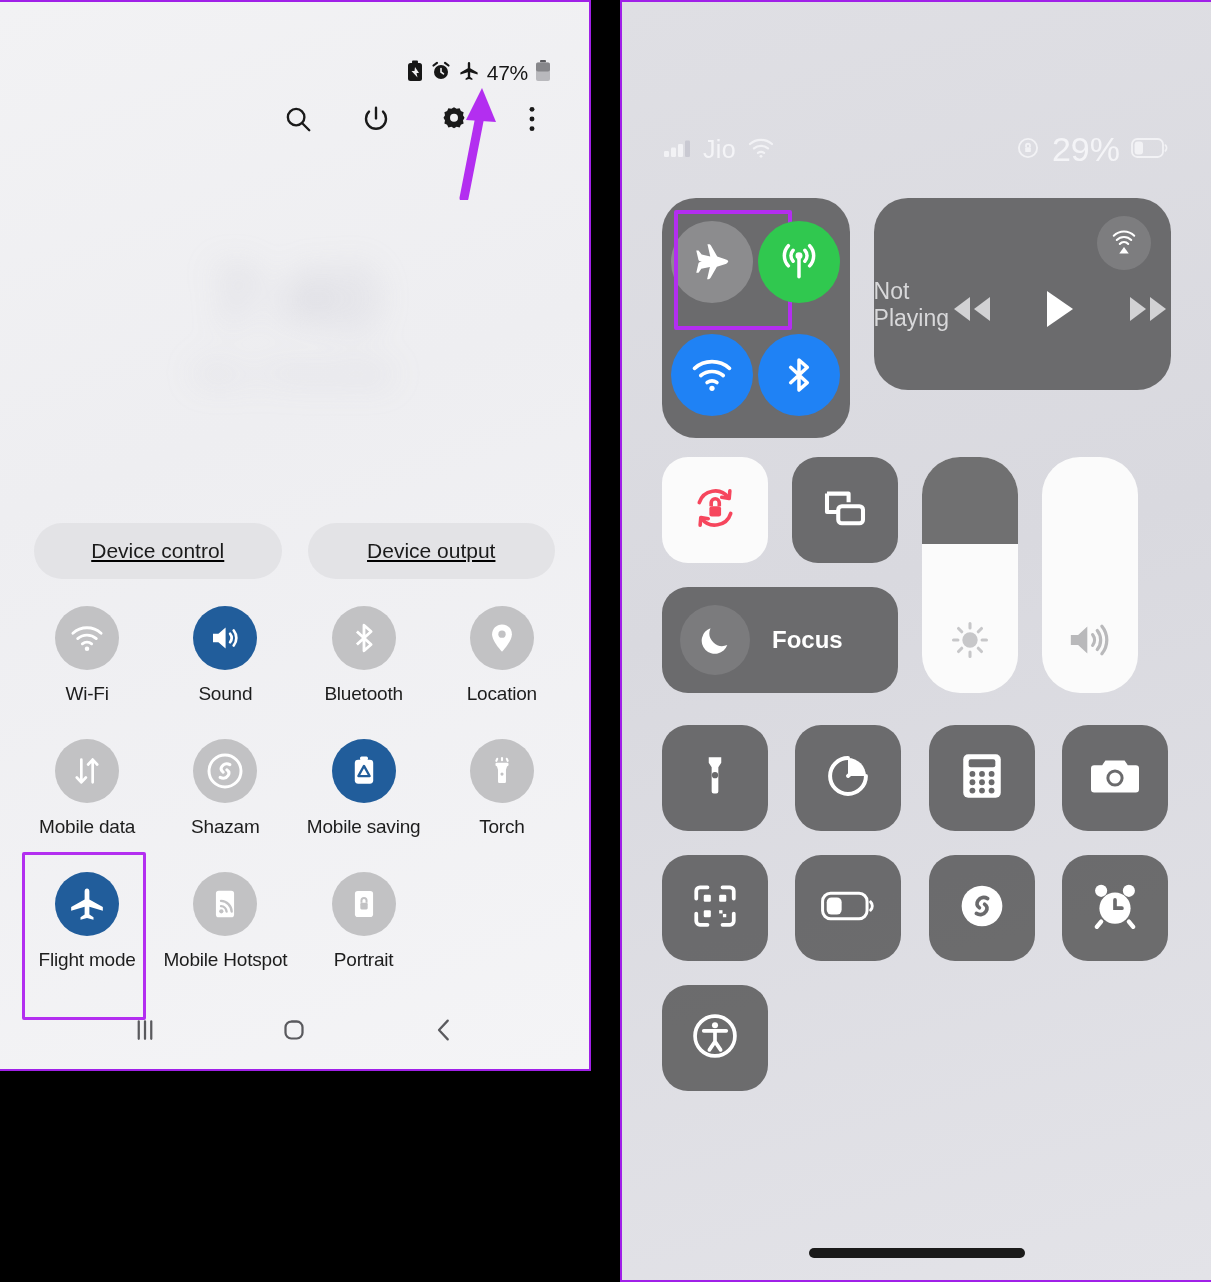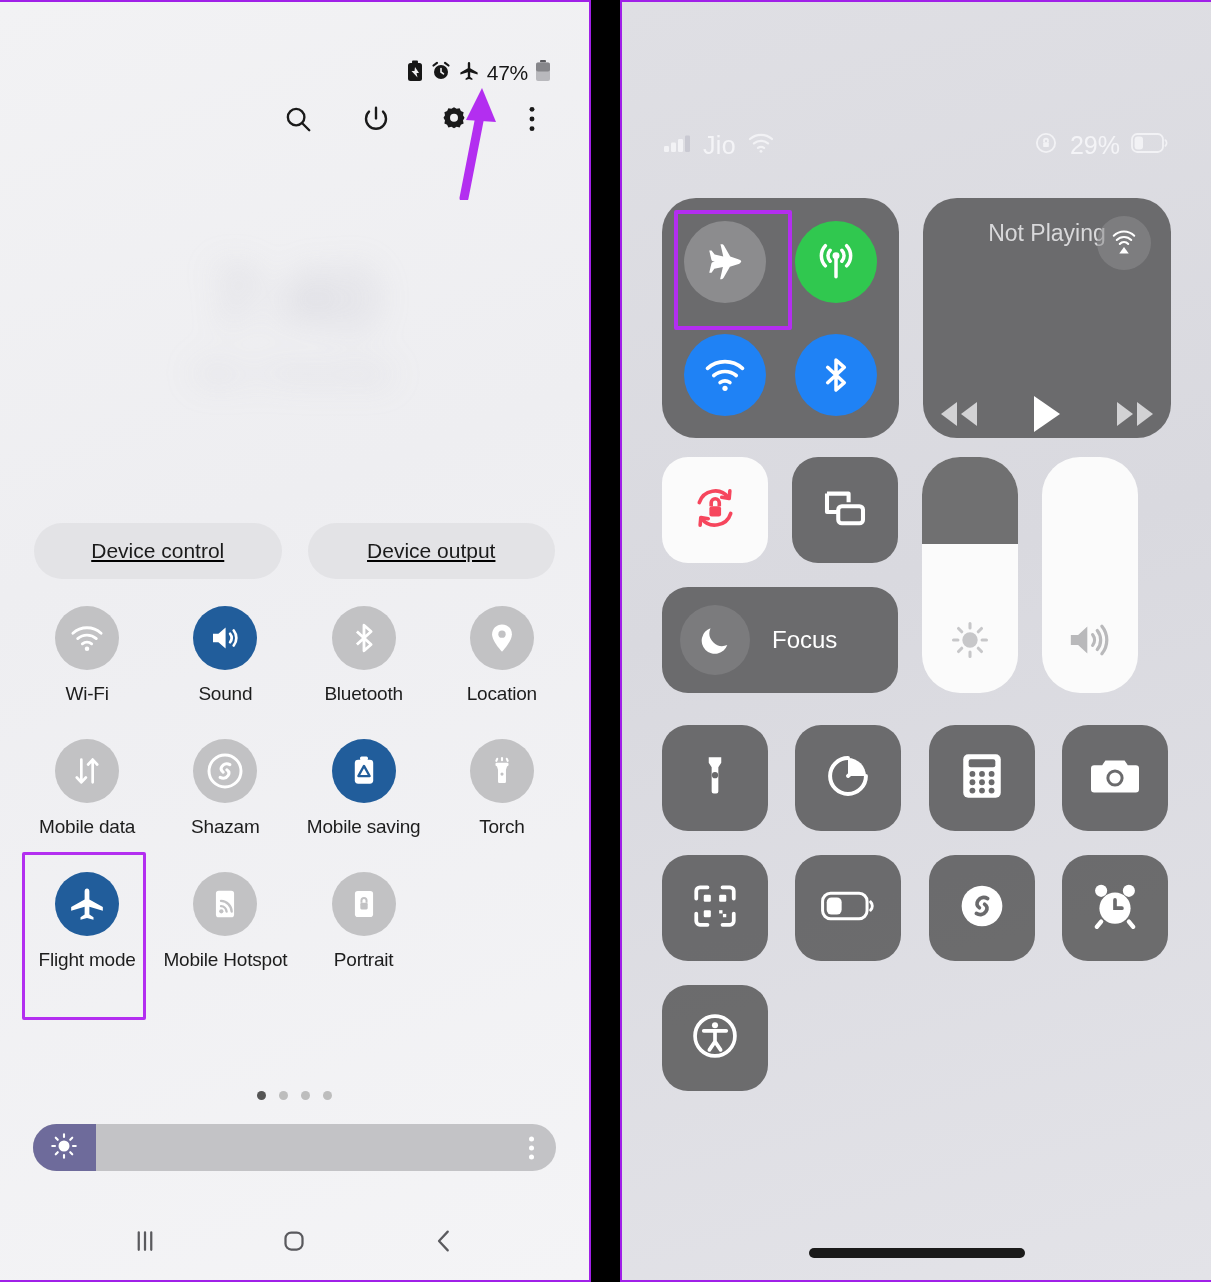--- a/index.html
+++ b/index.html
@@ -7,21 +7,21 @@
     width: 1211px; height: 1282px;
     background: #000;
     font-family: "Liberation Sans", sans-serif;
     overflow: hidden;
   }
   .stage { position: relative; width: 1211px; height: 1282px; display: flex; background: #000; }
 
   
   .android {
     position: relative;
-    width: 591px; height: 1282px;
+    width: 591px; height: 1071px;
     background: linear-gradient(160deg,#f2f2f4 0%,#eeeef1 40%,#f4f4f6 100%);
     border: 2px solid #a020e8;
     border-left: none;
     overflow: hidden;
   }
   .and-statusbar {
     position: absolute; top: 58px; right: 38px;
     display: flex; align-items: center; gap: 7px;
     color: #171717;
   }
@@ -119,45 +119,45 @@
     overflow: hidden;
   }
   .ios-statusbar {
     position: absolute; top: 128px; left: 42px; right: 42px;
     display: flex; align-items: center; justify-content: space-between;
     color: #fdfdfd;
     filter: blur(0.6px);
   }
   .ios-sb-left, .ios-sb-right { display: flex; align-items: center; gap: 11px; }
   .ios-carrier { font-size: 25px; font-weight: 400; letter-spacing: .3px; color: #f4f4f7; }
-  .ios-batt-text { font-size: 25px; font-weight: 400; color: #f4f4f7; }
+  .ios-batt-text { font-size: 34px; font-weight: 400; color: #f4f4f7; }
 
   .cc-row1 { position: absolute; top: 196px; left: 40px; right: 40px; display: flex; gap: 24px; }
   .conn-module {
     width: 237px; height: 240px; border-radius: 34px;
     background: rgba(88,88,90,.86);
     position: relative;
     display: grid; grid-template-columns: 1fr 1fr; grid-template-rows: 1fr 1fr;
     place-items: center;
     padding: 7px;
   }
   .conn-cell { position: relative; width: 100%; height: 100%; display:flex; align-items:center; justify-content:center; cursor:pointer; }
   .conn-btn {
     width: 82px; height: 82px; border-radius: 50%;
     display: flex; align-items: center; justify-content: center;
   }
   .conn-cell.highlight::after {
     content:""; position:absolute; left: 5px; top: 5px; width: 110px; height: 112px;
     border: 4px solid #b32ef0; border-radius: 2px; pointer-events:none;
   }
   .media-module {
-    flex: 1; height: 240px; border-radius: 34px;
+    flex: 1; height: 192px; border-radius: 34px;
     background: rgba(88,88,90,.86);
     position: relative;
-    display: flex; flex-direction: column; align-items: center; justify-content: space-between;
+    display: flex; align-items: center; justify-content: flex-end;
   }
   .airplay-btn {
     position: absolute; top: 18px; right: 20px;
     width: 54px; height: 54px; border-radius: 50%;
     background: rgba(140,140,142,.55);
     display: flex; align-items: center; justify-content: center; cursor: pointer;
   }
   .media-title { font-size: 23px; color: #d8d8da; margin-top: 22px; }
   .media-ctrls { display: flex; align-items: center; gap: 48px; margin-top: 34px; }
   .media-ctrls span { cursor: pointer; }
@@ -166,21 +166,21 @@
   .small-col { display: flex; flex-direction: column; gap: 24px; }
   .sq-tile {
     width: 106px; height: 106px; border-radius: 26px;
     background: rgba(88,88,90,.86);
     display: flex; align-items: center; justify-content: center; cursor: pointer;
   }
   .sq-tile.active-white { background: #fbfbfb; }
   .focus-tile {
     width: 236px; height: 106px; border-radius: 26px;
     background: rgba(88,88,90,.86);
-    display: flex; align-items: center; gap: 22px; padding-left: 18px; cursor: pointer;
+    display: flex; align-items: center; gap: 22px; padding-left: 18px; cursor: pointer; font-weight: bold;
   }
   .focus-circle { width: 70px; height: 70px; border-radius: 50%; background: rgba(140,140,142,.5); display:flex; align-items:center; justify-content:center; }
   .focus-label { font-size: 24px; color: #fff; }
   .slider-v {
     width: 96px; height: 236px; border-radius: 38px;
     background: #fbfbfb; position: relative; overflow: hidden; cursor: pointer;
     display: flex; align-items: flex-end; justify-content: center;
   }
   .slider-fill-top { position: absolute; left:0; right:0; top:0; background: rgba(88,88,90,.86); }
   .slider-ico { position: relative; margin-bottom: 26px; z-index: 2; }

